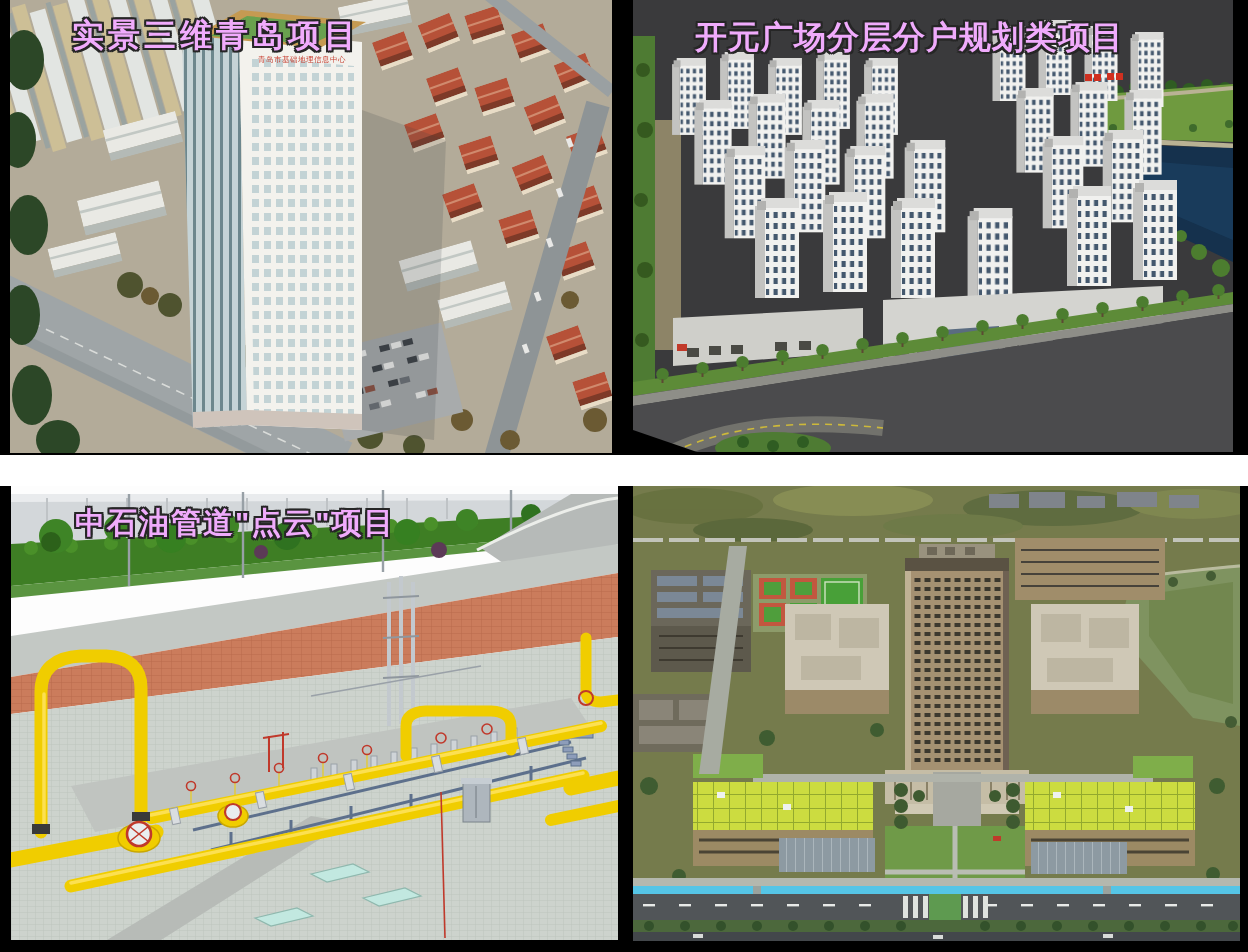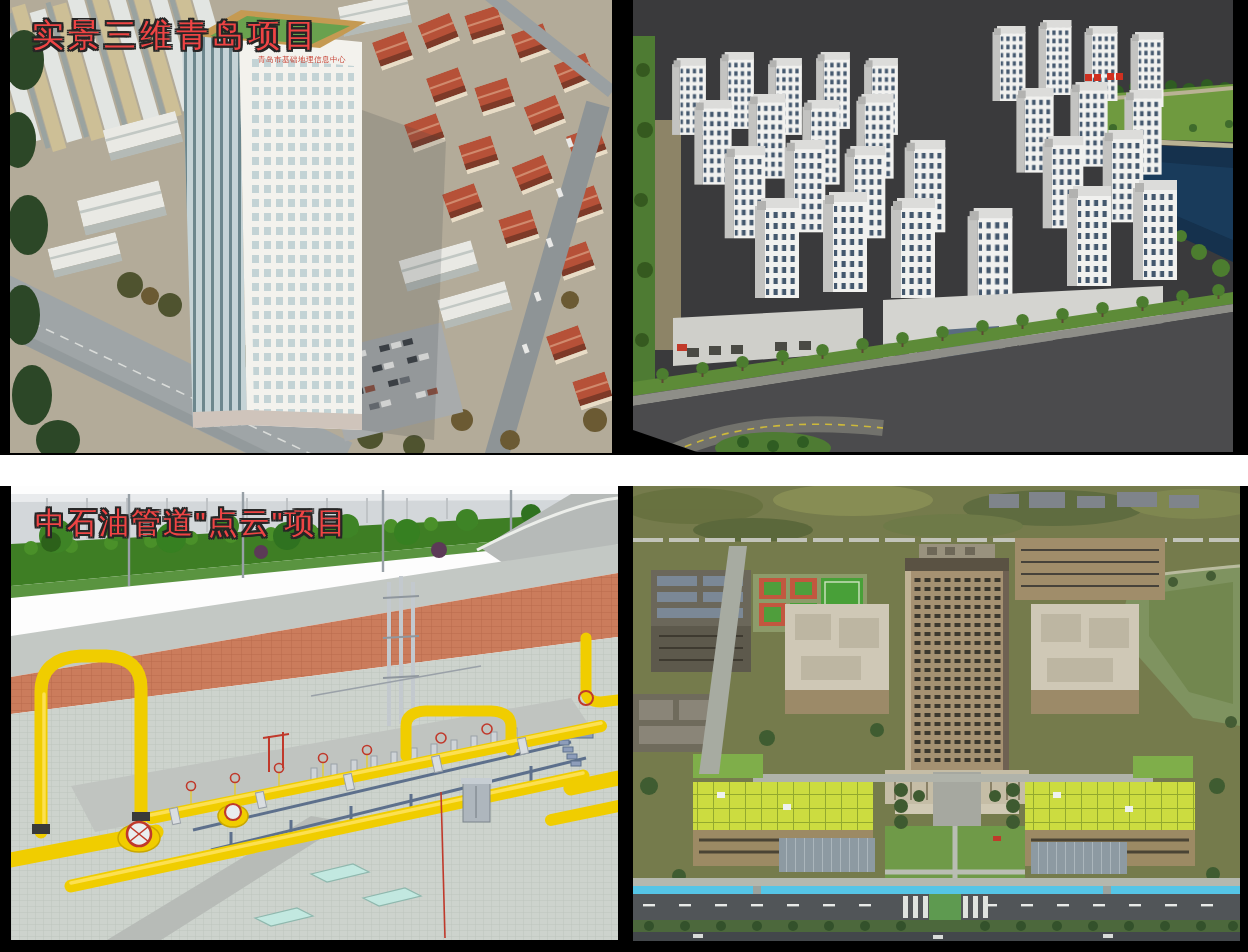--- a/index.html
+++ b/index.html
@@ -1,22 +1,22 @@
 <!DOCTYPE html>
 <html><head>
 <meta charset="utf-8">
 <style>
   html,body{margin:0;padding:0;background:#000;}
   #stage{position:relative;width:1248px;height:952px;background:#000;overflow:hidden;
          font-family:"Liberation Sans","DejaVu Sans",sans-serif;}
   .fig{position:absolute;overflow:hidden;}
   .fig svg{position:absolute;left:0;top:0;display:block;}
-  .caption{position:absolute;z-index:5;font-weight:normal;color:#ef4444;white-space:nowrap;
+  .caption{position:absolute;z-index:5;font-weight:bold;color:#f0abfc;white-space:nowrap;
            text-shadow:-2px -2px 0 #262626,2px -2px 0 #262626,-2px 2px 0 #262626,2px 2px 0 #262626,
-                       0 2px 0 #262626,0 -2px 0 #262626,2px 0 0 #262626,-2px 0 0 #262626;}
+                       0 2px 0 #262626,0 -2px 0 #262626,2px 0 0 #262626,-2px 0 0 #262626;margin-left:40px;}
   #divider{position:absolute;left:0;top:455px;width:1248px;height:31px;background:#fff;}
 </style>
 </head>
 <body>
 
 <div id="stage">
 
   <div id="divider"></div>
 
   <div class="fig" style="left:10px;top:0;width:602px;height:453px">
@@ -328,20 +328,21 @@
       <path d="M40,452 Q120,414 250,428" stroke="#72726c" stroke-width="16" fill="none"></path>
       <path d="M40,452 Q120,414 250,428" stroke="#cdb93a" stroke-width="1.6" stroke-dasharray="7 6" fill="none"></path>
       <ellipse cx="140" cy="448" rx="58" ry="16" fill="#4e7b33"></ellipse>
       <g fill="#2f5c22">
           <circle cx="110" cy="442" r="6"></circle>
           <circle cx="140" cy="446" r="6"></circle>
           <circle cx="170" cy="442" r="6"></circle>
         </g>
       <polygon points="0,430 64,452 0,452" fill="#000"></polygon>
     </svg>
+    <div class="caption" style="left:22px;top:16px;font-size:32px;letter-spacing:1px">开元广场分层分户规划类项目</div>
   </div>
 
   <div class="fig" style="left:11px;top:486px;width:607px;height:454px">
     <svg width="607" height="454" viewBox="0 0 607 454">
       <defs>
         <pattern id="bl-tile" width="8" height="6" patternUnits="userSpaceOnUse">
           <rect width="8" height="6" fill="#cdd3cd"></rect>
           <path d="M0,0 H8 M0,0 V6" stroke="#bdc5bd" stroke-width="1"></path>
         </pattern>
         <pattern id="bl-brick" width="10" height="7" patternUnits="userSpaceOnUse">

